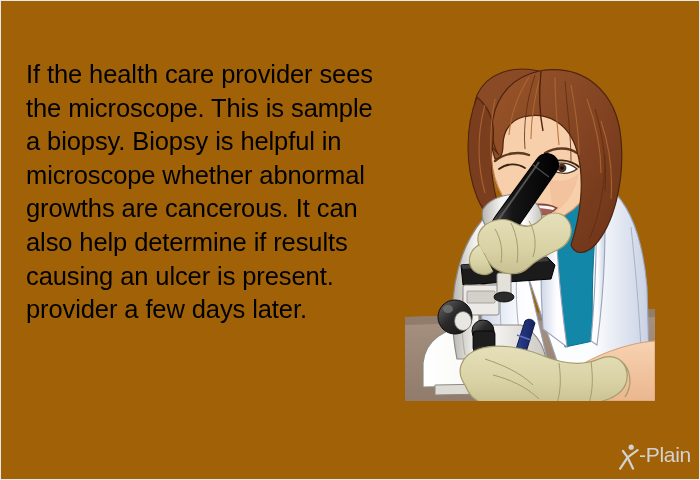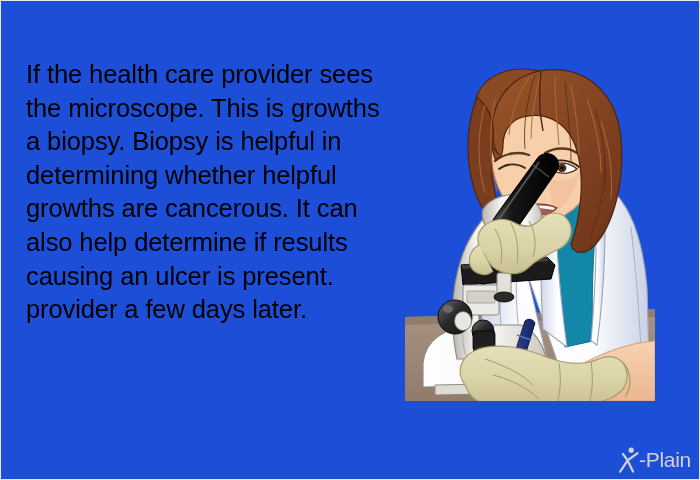--- a/index.html
+++ b/index.html
@@ -9,21 +9,21 @@
     background: #ffffff;
   }
   body {
     font-family: "Liberation Sans", sans-serif;
   }
 
   #slide {
     position: relative;
     width: 700px;
     height: 480px;
-    background: #1d4ed8;
+    background: #a16207;
     border: 1px solid #e8e8e8;
     box-sizing: border-box;
     overflow: hidden;
   }
 
   
   #body-text {
     position: absolute;
     left: 25px;
     top: 57px;
@@ -56,21 +56,21 @@
   
   #logo {
     position: absolute;
     left: 618px;
     top: 443px;
     width: 76px;
     height: 32px;
   }
   #logo .logo-row {
     display: flex;
-    align-items: center;
+    align-items: flex-start;
     height: 32px;
   }
   #logo .logo-mark {
     width: 21px;
     height: 26px;
     flex: 0 0 auto;
   }
   #logo .logo-word {
     font-family: "Liberation Sans", sans-serif;
     font-size: 21px;
@@ -82,23 +82,23 @@
     white-space: pre;
   }
 </style>
 </head>
 <body>
 
 <div id="slide">
 
   <div id="body-text">
     <span class="tline">If the health care provider sees</span>
-    <span class="tline">the microscope. This is growths</span>
+    <span class="tline">the microscope. This is sample</span>
     <span class="tline">a biopsy. Biopsy is helpful in</span>
-    <span class="tline">determining whether helpful</span>
+    <span class="tline">microscope whether abnormal</span>
     <span class="tline">growths are cancerous. It can</span>
     <span class="tline">also help determine if results</span>
     <span class="tline">causing an ulcer is present.</span>
     <span class="tline">provider a few days later.</span>
   </div>
 
   <div id="illustration">
     <svg viewBox="0 0 256 342" xmlns="http://www.w3.org/2000/svg" aria-hidden="true">
       <defs>
         <linearGradient id="coatGrad" x1="0" y1="0" x2="1" y2="0">

